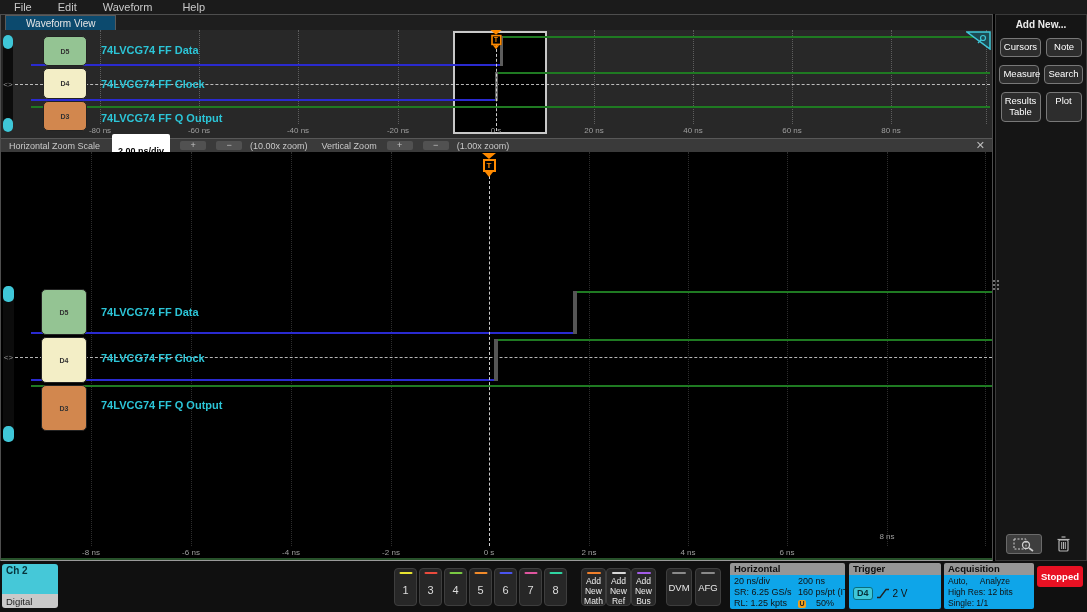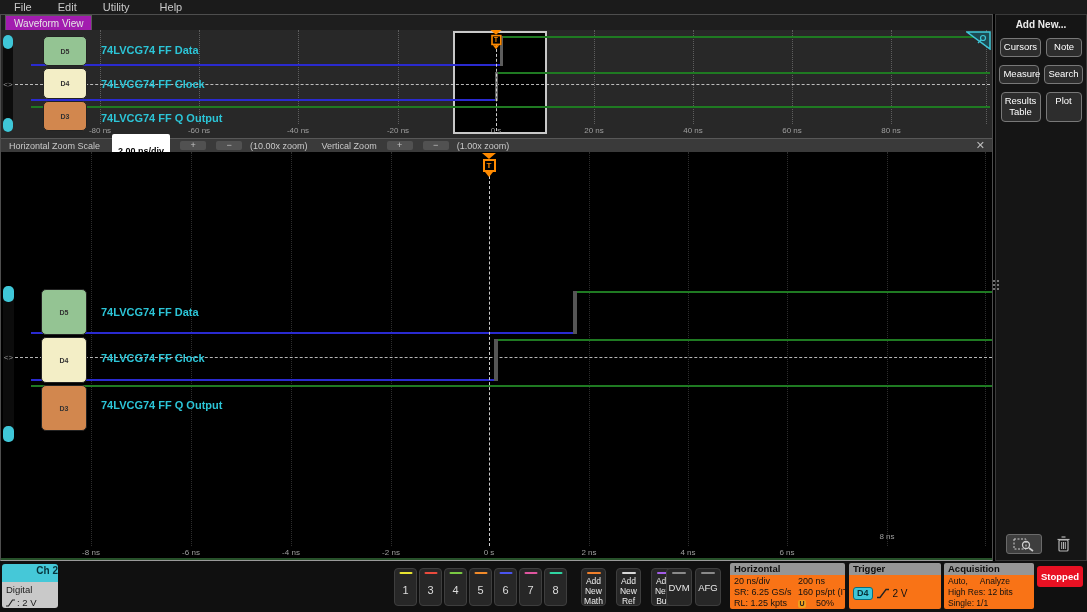--- a/index.html
+++ b/index.html
@@ -10,21 +10,21 @@
   .menubar { position:absolute; left:0; top:0; width:1087px; height:14px; background:#1b1b1b; display:flex; align-items:center; }
   .menu-item { font-size:11px; color:#c9c9c9; margin-left:0; padding:0 2px; }
   .menu-item:nth-child(1){ margin-left:12px; }
   .menu-item:nth-child(2){ margin-left:22px; }
   .menu-item:nth-child(3){ margin-left:22px; }
   .menu-item:nth-child(4){ margin-left:26px; }
 
   
   .wfc { position:absolute; left:0; top:14px; width:993px; height:547px; background:#000; border:1px solid #4e4e4e; border-bottom:1px solid #9a9a9a; }
   .tabstrip { position:absolute; left:0; top:0; width:100%; height:15px; background:#1e1e1e; }
-  .tab { position:absolute; left:4px; top:0; height:15px; line-height:15px; padding:0 8px; font-size:10px; color:#e6e6e6; background:#a21caf; border:1px solid #5a5a5a; border-bottom:none;text-align:right; }
+  .tab { position:absolute; left:4px; top:0; height:15px; line-height:15px; padding:0 20px; font-size:10px; color:#e6e6e6; background:#0c4a6e; border:1px solid #5a5a5a; border-bottom:none;text-align:right; }
 
   
   .overview { position:absolute; left:0; top:15px; width:991px; height:108px; background:#282828; overflow:hidden; }
   .grid-v { position:absolute; top:0; width:0; border-left:1px dotted rgba(255,255,255,0.25); }
   .zoombox { position:absolute; left:452px; top:1px; width:94px; height:103px; background:#000; border:2px solid #c8c8c8; z-index:0; }
   .wl { position:absolute; z-index:1; }
   .wl-blue { height:2px; background:#2a2ad0; }
   .wl-green { height:2px; background:#1f7a22; }
   .wl-edge { width:3px; background:#5d5d5d; }
   .wl-dash { height:0; border-top:1px dashed #d6d6d6; opacity:.85; }
@@ -68,53 +68,53 @@
   .rp-row { display:flex; justify-content:center; gap:5px; margin-top:8px; }
   .rp-btn { background:#2d2d2d; border:1px solid #787878; border-radius:4px; color:#fff; font-size:9.5px; line-height:1.15; padding:3px 3px; text-align:center; min-width:36px; }
   .rp-btn.wide { width:40px; }
   .rp-tools { position:absolute; left:0; bottom:4px; width:100%; height:22px; }
   .rp-zoombtn { position:absolute; left:10px; top:0; width:36px; height:20px; background:#3e3e3e; border:1px solid #6a6a6a; border-radius:3px; display:flex; align-items:center; justify-content:center; }
   .rp-trash { position:absolute; left:56px; top:0; width:22px; height:20px; display:flex; align-items:center; justify-content:center; }
 
   
   .bottombar { position:absolute; left:0; top:561px; width:1087px; height:51px; background:#101010; }
   .ch2 { position:absolute; left:2px; top:3px; width:56px; height:44px; border-radius:3px; overflow:hidden; }
-  .ch2-head { height:18px; line-height:13px; background:#45c8d8; color:#05343c; font-size:10px; font-weight:bold; padding-left:4px;text-align:right; }
+  .ch2-head { height:30px; line-height:13px; background:#45c8d8; color:#05343c; font-size:10px; font-weight:bold; padding-left:4px; }
   .ch2-body { height:31px; background:#c9c9c9; color:#1c1c1c; font-size:9.5px; padding:1px 0 0 4px; line-height:13px; }
   .ch2-body .row2 { display:flex; align-items:center; gap:2px; }
 
   .chbtns { position:absolute; left:394px; top:7px; display:flex; gap:2px; }
   .chbtn { position:relative; width:23px; height:38px; background:#272727; border:1px solid #3e3e3e; border-radius:4px; display:flex; align-items:flex-end; justify-content:center; padding-bottom:9px; font-size:11px; color:#dcdcdc; }
   .chbtn .stripe { position:absolute; top:3px; left:50%; transform:translateX(-50%); width:13px; height:2px; border-radius:1px; }
-  .addbtns { position:absolute; left:581px; top:7px; display:flex; gap:10px; }
+  .addbtns { position:absolute; left:581px; top:7px; display:flex; gap:0; }
   .addbtn { position:relative; width:25px; height:38px; background:#272727; border:1px solid #3e3e3e; border-radius:4px; color:#ececec; font-size:8.5px; line-height:1.15; text-align:center; padding-top:8px; }
   .addbtn .stripe { position:absolute; top:3px; left:50%; transform:translateX(-50%); width:14px; height:2px; border-radius:1px; }
   .misc-btn { position:absolute; top:7px; width:26px; height:38px; background:#272727; border:1px solid #3e3e3e; border-radius:4px; color:#e8e8e8; font-size:9.5px; display:flex; align-items:center; justify-content:center; }
   .misc-btn .stripe { position:absolute; top:3px; left:50%; transform:translateX(-50%); width:14px; height:2px; border-radius:1px; background:#8a8a8a; }
 
   .bpanel { position:absolute; top:2px; height:46px; border-radius:2px; overflow:hidden; }
   .bp-head { height:12px; line-height:12px; background:#969696; color:#0d0d0d; font-size:9.5px; font-weight:bold; padding-left:4px; }
-  .bp-body { height:34px; background:#f97316; color:#111; font-size:9px; padding:1px 0 0 4px; }
+  .bp-body { height:34px; background:#0ea5e9; color:#111; font-size:9px; padding:1px 0 0 4px; }
   .hp-grid { display:grid; grid-template-columns:64px 48px; line-height:11px; }
   .hp-grid .clip { white-space:nowrap; overflow:hidden; }
   .pos-cell { display:flex; align-items:center; gap:10px; }
   .u-ico { width:8px; height:8px; background:#f0a01e; color:#222; border-radius:2px; font-size:7px; font-weight:bold; line-height:8px; text-align:center; }
   .trig-body { display:flex; align-items:center; gap:4px; padding-top:3px; }
   .d4-pill { background:#3fc7d8; border:1px solid #0a6d7c; color:#06323a; border-radius:3px; font-size:9px; font-weight:bold; padding:0 3px; line-height:11px; }
   .acq-line { line-height:11px; white-space:nowrap; }
   .acq-gap { display:inline-block; width:12px; }
   .stopped { position:absolute; left:1037px; top:5px; width:46px; height:21px; background:#e81123; border-radius:3px; color:#fff; font-size:9.5px; font-weight:bold; text-align:center; line-height:21px; }
 </style>
 </head>
 <body>
 
 <div class="menubar">
   <span class="menu-item">File</span>
   <span class="menu-item">Edit</span>
-  <span class="menu-item">Utility</span>
+  <span class="menu-item">Waveform</span>
   <span class="menu-item">Help</span>
 </div>
 
 <div class="wfc">
   <div class="tabstrip">
     <div class="tab">Waveform View</div>
   </div>
 
   <div class="overview">
 

